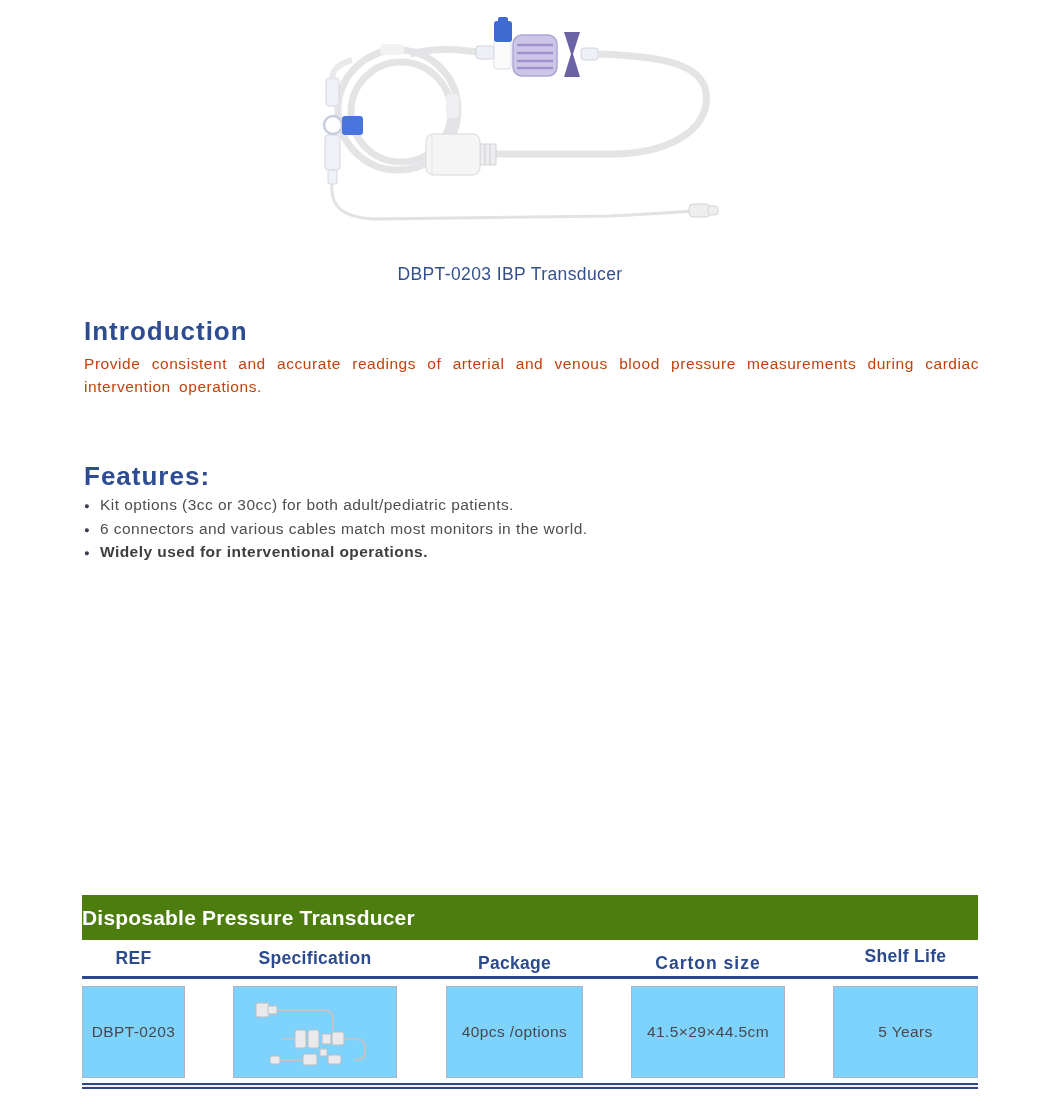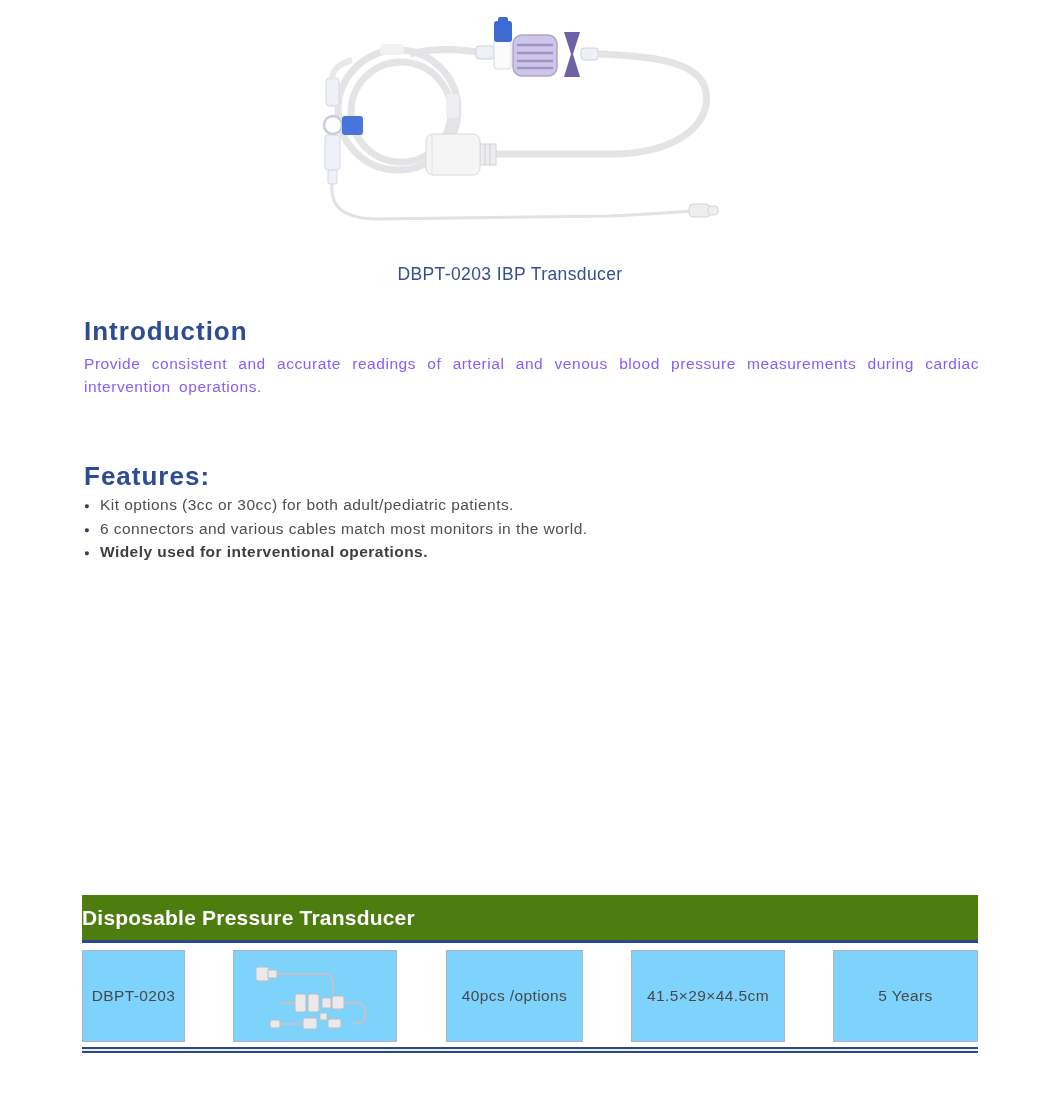--- a/index.html
+++ b/index.html
@@ -35,21 +35,21 @@
     font-size: 26px;
     font-weight: bold;
     color: #2e4c91;
     letter-spacing: 1px;
   }
   .intro h2 { margin-top: 31px; }
   .intro p {
     margin-top: 5px;
     font-size: 15.5px;
     line-height: 23px;
-    color: #8b5cf6;
+    color: #c2410c;
     text-align: justify;
     letter-spacing: 0.55px;
     word-spacing: 3.5px;
   }
   .features h2 { margin-top: 63px; }
   .features ul { list-style: none; margin-top: 1px; }
   .features li {
     position: relative;
     padding-left: 16px;
     font-size: 15.5px;
@@ -194,20 +194,27 @@
         <li>Kit options (3cc or 30cc) for both adult/pediatric patients.</li>
         <li>6 connectors and various cables match most monitors in the world.</li>
         <li class="bold">Widely used for interventional operations.</li>
       </ul>
     </section>
   </div>
 
   <section class="spec-section">
     <div class="banner">Disposable Pressure Transducer</div>
 
+    <div class="col-row">
+      <div class="col-head c1">REF</div>
+      <div class="col-head c2">Specification</div>
+      <div class="col-head c3">Package</div>
+      <div class="col-head c4">Carton size</div>
+      <div class="col-head c5">Shelf Life</div>
+    </div>
     <div class="head-rule"></div>
 
     <div class="data-row">
       <div class="cell c1">DBPT-0203</div>
       <div class="cell c2">
         <svg viewBox="0 0 150 84" width="150" height="84">
           <g fill="none" stroke="#c3c3c6" stroke-width="2">
             <path d="M36 20 L84 20 C91 20 93 24 93 30 L93 40"></path>
             <path d="M42 49 L56 49"></path>
             <path d="M100 49 L116 49 C123 49 125 52 125 58 L125 62 C125 68 121 70 114 70"></path>

